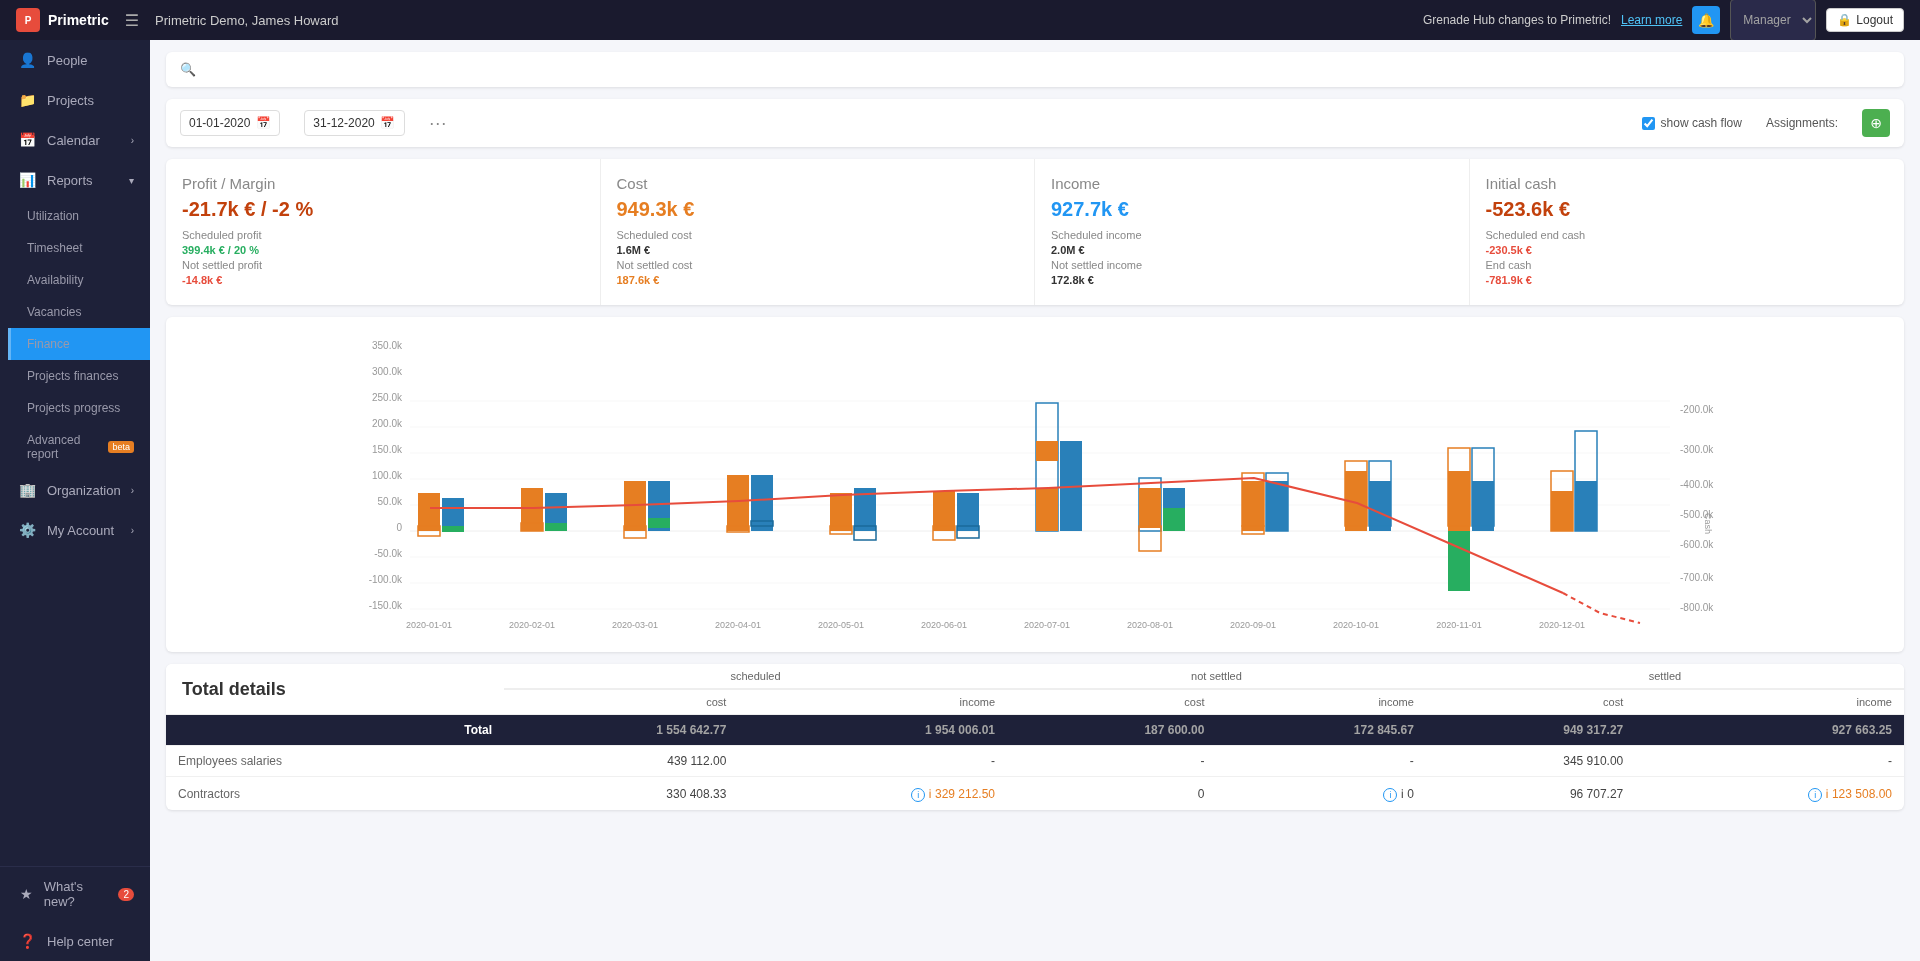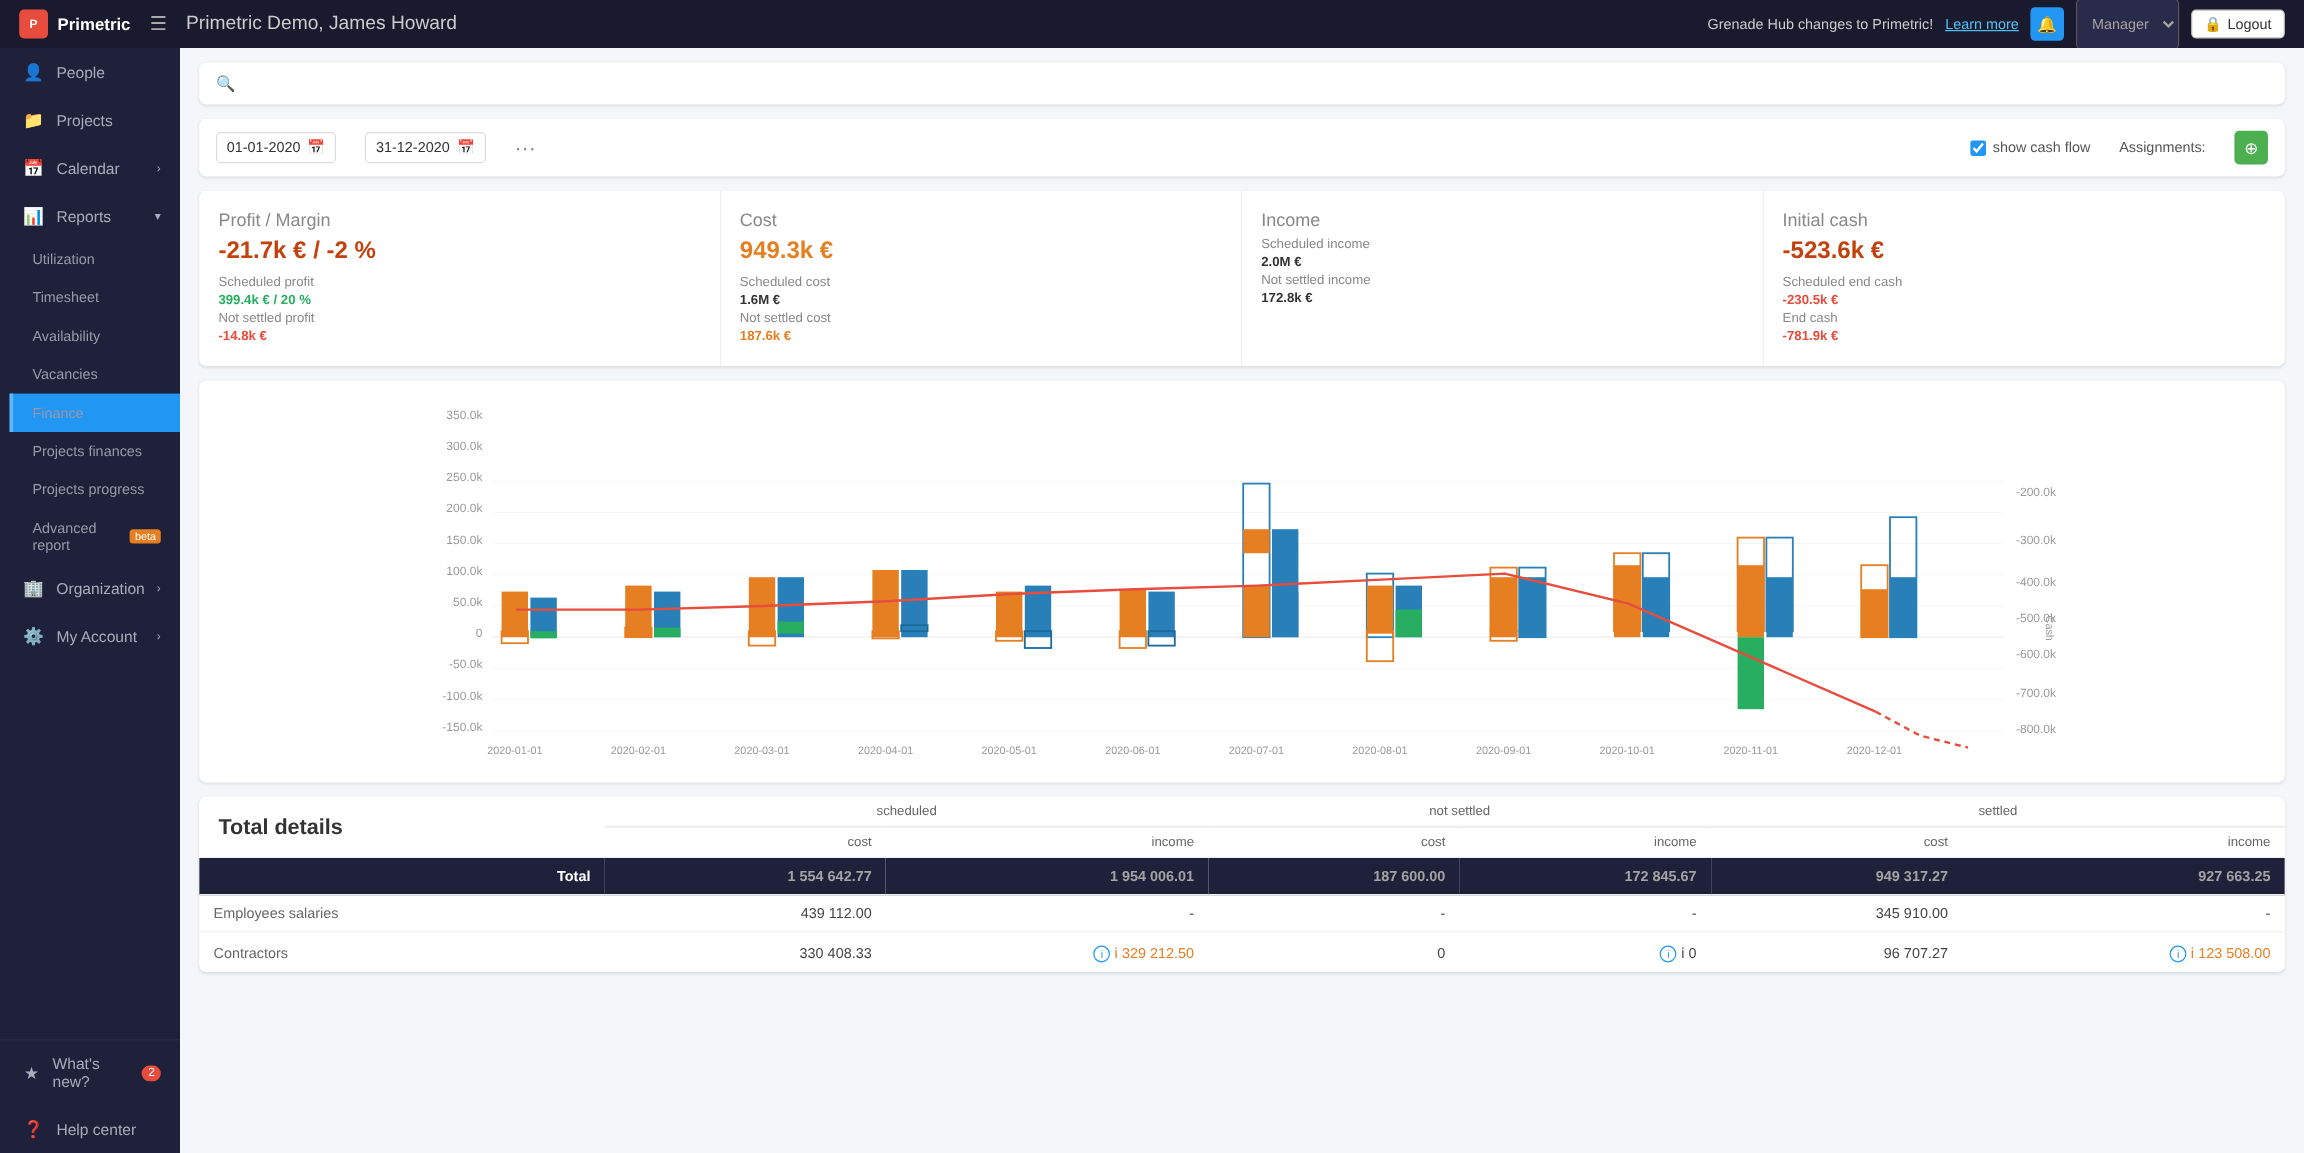--- a/index.html
+++ b/index.html
@@ -3,21 +3,21 @@
   <meta charset="utf-8">
   <style>
     * { margin: 0; padding: 0; box-sizing: border-box; }
     body { font-family: -apple-system, BlinkMacSystemFont, 'Segoe UI', sans-serif; font-size: 13px; background: #f0f2f5; display: flex; flex-direction: column; height: 961px; overflow: hidden; }
 
     
     .topbar { height: 40px; background: #1a1a2e; display: flex; align-items: center; padding: 0 16px; gap: 16px; flex-shrink: 0; }
     .topbar-logo { display: flex; align-items: center; gap: 8px; color: white; font-weight: 600; font-size: 14px; }
     .topbar-logo-icon { width: 24px; height: 24px; background: #e74c3c; border-radius: 4px; display: flex; align-items: center; justify-content: center; color: white; font-size: 10px; font-weight: bold; }
     .topbar-hamburger { color: #aaa; cursor: pointer; font-size: 16px; }
-    .topbar-breadcrumb { color: #ccc; font-size: 16px; flex: 1; }
+    .topbar-breadcrumb { color: #ccc; font-size: 13px; flex: 1; }
     .topbar-right { display: flex; align-items: center; gap: 10px; }
     .topbar-learn { color: #4fc3f7; font-size: 12px; text-decoration: underline; cursor: pointer; }
     .topbar-alert-btn { background: #2196f3; border: none; color: white; width: 28px; height: 28px; border-radius: 4px; cursor: pointer; display: flex; align-items: center; justify-content: center; }
     .topbar-manager { background: #2a2a4a; border: 1px solid #555; color: #a3a3a3; padding: 12px 8px; border-radius: 4px; font-size: 12px; cursor: pointer; }
     .topbar-logout { background: white; border: 1px solid #ccc; color: #333; padding: 4px 10px; border-radius: 4px; font-size: 12px; cursor: pointer; display: flex; align-items: center; gap: 4px; }
 
     
     .layout { display: flex; flex: 1; overflow: hidden; }
 
     
@@ -233,20 +233,21 @@
         <div class="card-row">
           <span class="lbl">Not settled cost</span>
         </div>
         <div class="card-row">
           <span class="val-orange">187.6k €</span>
         </div>
       </div>
 
       <div class="summary-card">
         <div class="card-title">Income</div>
+        <div class="card-main-value blue">927.7k €</div>
         <div class="card-row">
           <span class="lbl">Scheduled income</span>
         </div>
         <div class="card-row">
           <span style="color:#333;font-weight:600;">2.0M €</span>
         </div>
         <div class="card-row">
           <span class="lbl">Not settled income</span>
         </div>
         <div class="card-row">

